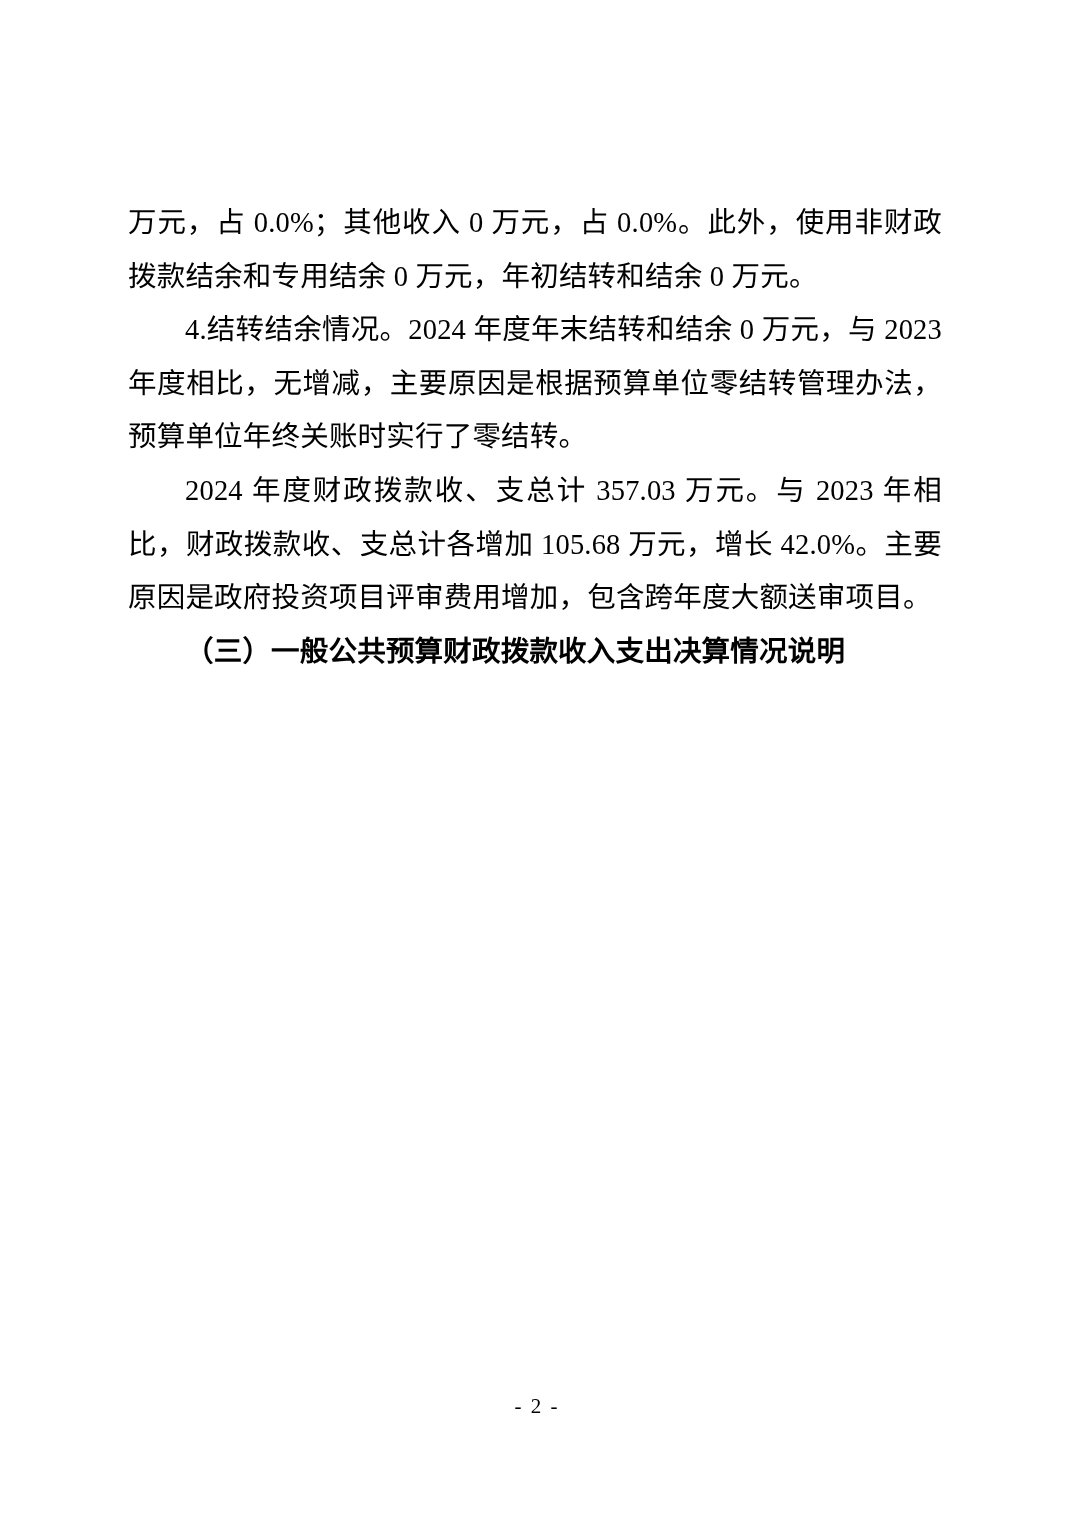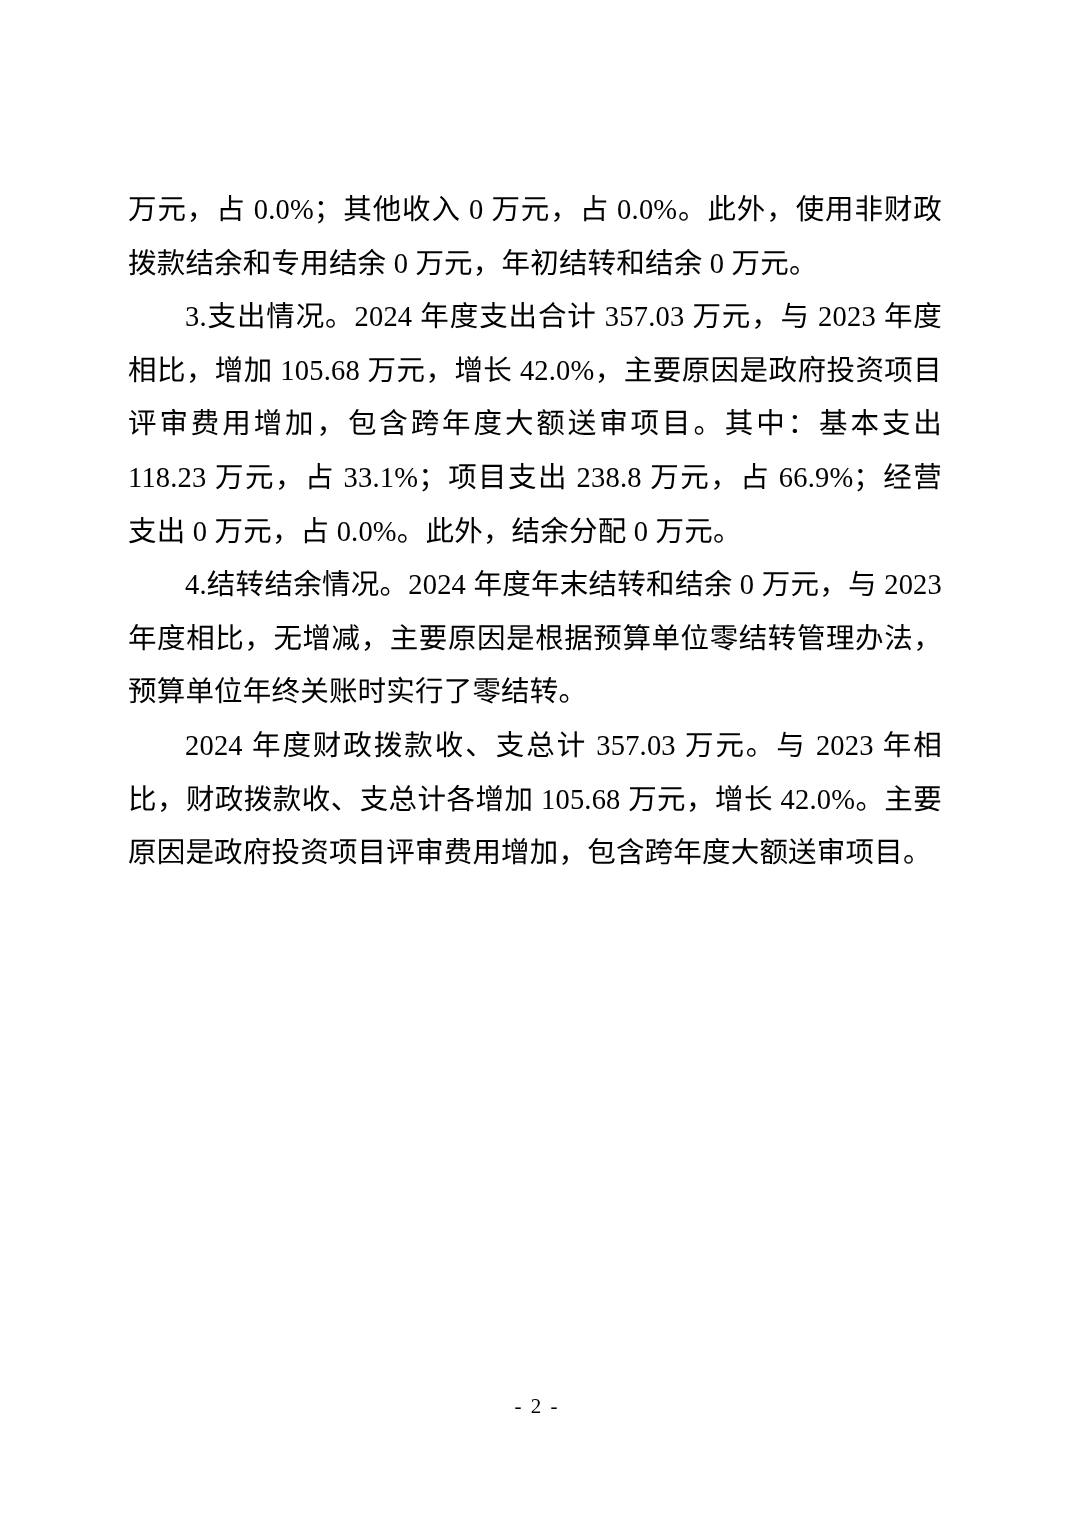--- a/index.html
+++ b/index.html
@@ -13,21 +13,21 @@
     width: 1074px;
     height: 1520px;
     background: #ffffff;
     color: #000000;
     overflow: hidden;
     font-family: "Liberation Serif", "DejaVu Serif", serif;
   }
   .content {
     position: absolute;
     left: 128px;
-    top: 183px;
+    top: 196px;
     width: 814px;
   }
   .content p {
     margin: 0;
     padding: 0;
     font-size: 28.5px;
     line-height: 53.6px;
     text-align: justify;
     text-justify: inter-ideograph;
     letter-spacing: 0.2px;
@@ -54,22 +54,22 @@
   }
 </style>
 </head>
 <body>
 
 <div class="page">
 
   <div class="content">
 
   <p class="body">万元，占 0.0%；其他收入 0 万元，占 0.0%。此外，使用非财政拨款结余和专用结余 0 万元，年初结转和结余 0 万元。</p>
-      <p class="body indent">3.支出情况。2024 年度支出合计 357.03 万元，与 2023 年度相比，增加 105.68 万元，增长 42.0%，主要原因是政府投资项目评审费用增加，包含跨年度大额送审项目。其中：基本支出 118.23 万元，占 33.1%；项目支出 238.8 万元，占 66.9%；经营支出 0 万元，占 0.0%。此外，结余分配 0 万元。</p>
       <p class="body indent">4.结转结余情况。2024 年度年末结转和结余 0 万元，与 2023 年度相比，无增减，主要原因是根据预算单位零结转管理办法，预算单位年终关账时实行了零结转。</p>
       <p class="body indent">2024 年度财政拨款收、支总计 357.03 万元。与 2023 年相比，财政拨款收、支总计各增加 105.68 万元，增长 42.0%。主要原因是政府投资项目评审费用增加，包含跨年度大额送审项目。</p>
+      <p class="heading indent">（三）一般公共预算财政拨款收入支出决算情况说明</p>
     </div>
 
   <div class="footer">
     <span class="page-number">- 2 -</span>
   </div>
 
 </div>
 
 </body></html>

